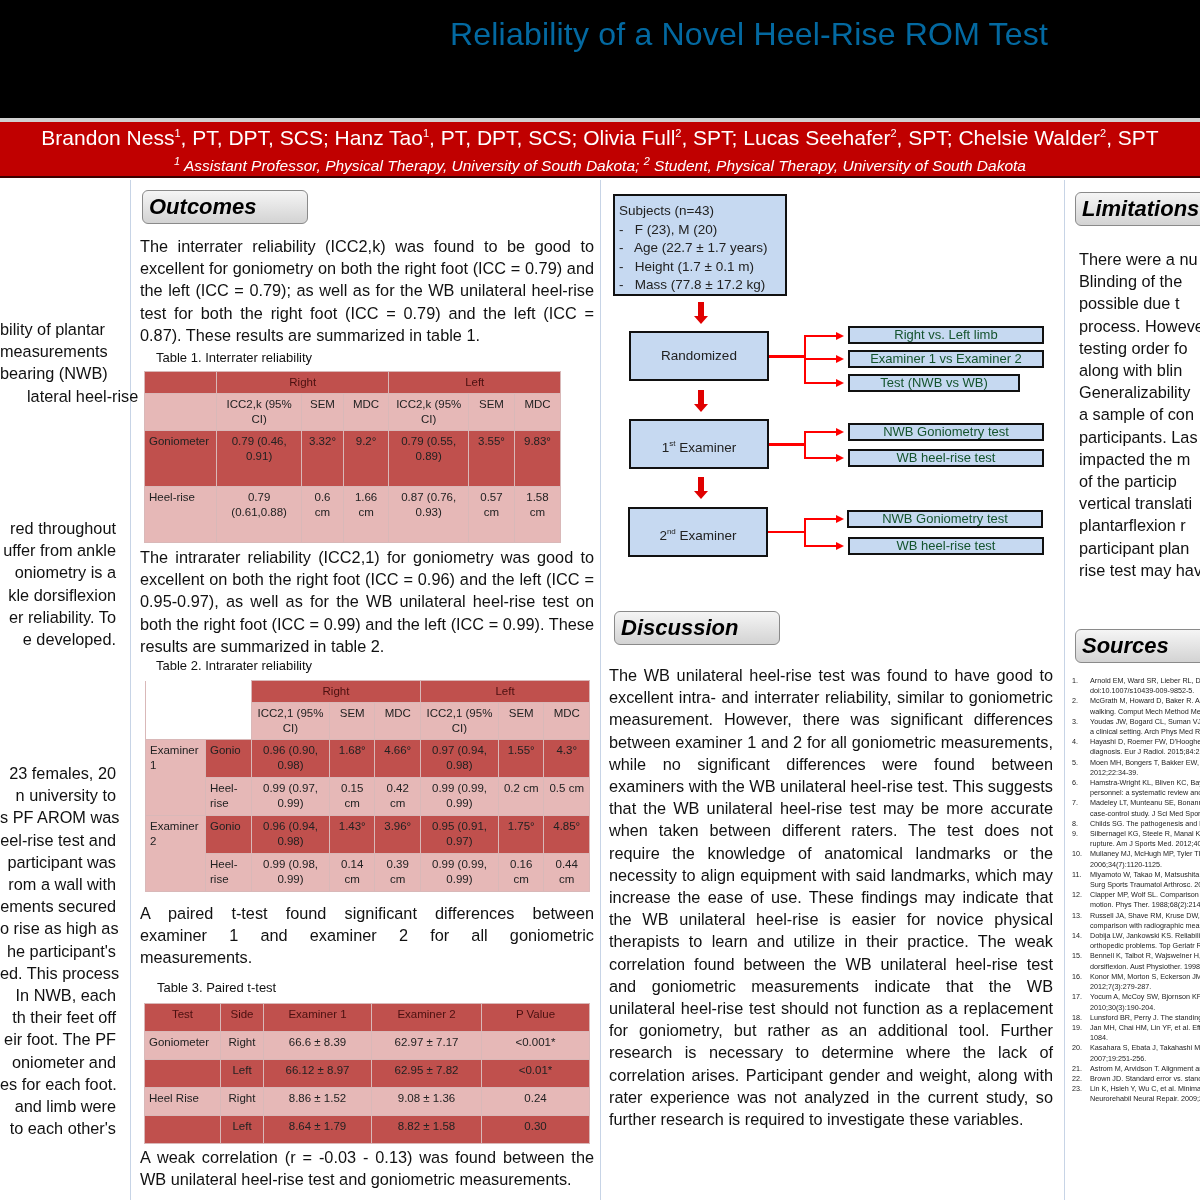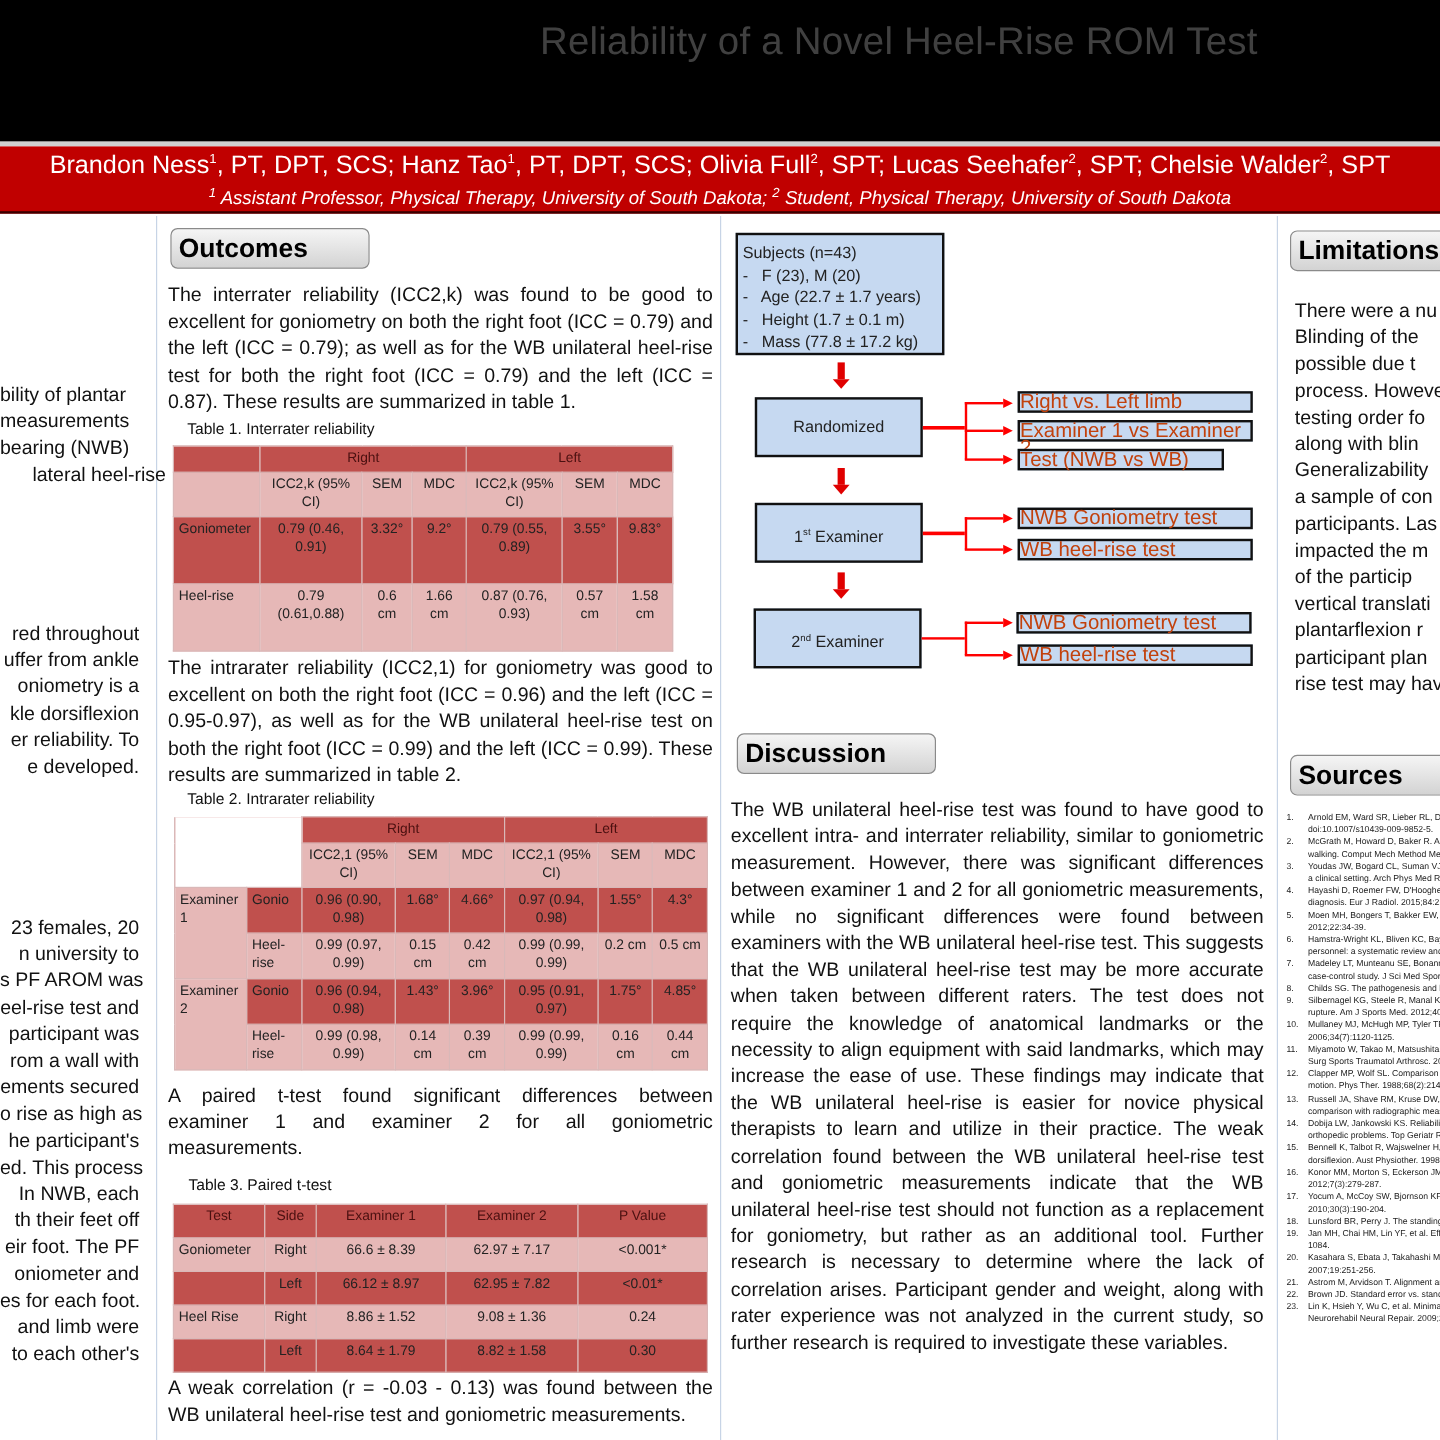--- a/index.html
+++ b/index.html
@@ -1,48 +1,48 @@
 <!DOCTYPE html>
 <html><head>
 <meta charset="utf-8">
 <style>
   * { box-sizing: border-box; margin: 0; padding: 0; }
   html, body { width: 1200px; height: 1200px; overflow: hidden; background: #ffffff; }
   body { font-family: "Liberation Sans", "DejaVu Sans", sans-serif; color: #111; position: relative; }
 
   .top-band { position: absolute; left: 0; top: 0; width: 1200px; height: 118px; background: #000; }
-  .title { position: absolute; left: 450px; top: 16px; font-size: 32px; color: #404040; letter-spacing: 0.2px; font-family: "Liberation Sans", sans-serif; }
+  .title { position: absolute; left: 450px; top: 16px; font-size: 32px; color: #0369a1; letter-spacing: 0.2px; font-family: "Liberation Sans", sans-serif; }
   .sep-line { position: absolute; left: 0; top: 118px; width: 1200px; height: 4px; background: #d0d0d0; }
   .author-band { position: absolute; left: 0; top: 122px; width: 1200px; height: 56px; background: #c00000; border-bottom: 2px solid #3a0000; }
   .authors { position: absolute; left: 0; top: 126px; width: 1200px; text-align: center; font-size: 21px; color: #fff; }
   .authors sup, .affil sup { font-size: 11px; }
   .affil { position: absolute; left: 0; top: 155px; width: 1200px; text-align: center; font-size: 15.5px; color: #fff; font-style: italic; }
 
   .col-divider { position: absolute; top: 180px; height: 1020px; width: 1px; background: #c7d4e6; }
 
   .section-header {
     position: absolute; height: 34px; border: 1px solid #8a8a8a; border-radius: 6px;
     background: linear-gradient(#f5f5f5, #d3d3d3);
-    font-weight: bold; font-size: 22px; padding: 3px 0 0 6px; color: #000;
+    font-weight: bold; font-size: 22px; padding: 3px 0 0 6px; color: #000; font-style: italic;
   }
 
   .text-block { position: absolute; font-size: 16.3px; line-height: 22.2px; text-align: justify; color: #111; }
   .caption { position: absolute; font-size: 13px; color: #111; }
 
   table.t { position: absolute; border-collapse: collapse; font-size: 11.5px; color: #222; padding-left: 40px; }
   table.t td { border: 1px solid #d9b8b8; vertical-align: top; padding: 3px 4px; text-align: center; line-height: 15px; }
   table.t td.l { text-align: left; }
   .dark { background: #c0504d; }
   .light { background: #e6b8b7; }
   .white { background: #ffffff; }
   .hdrc { color: #4a1010; }
 
   
   .fbox { position: absolute; background: #c6d9f1; border: 2px solid #111; font-size: 13.5px; color: #222; }
-  .fsmall { position: absolute; background: #c6d9f1; border: 2px solid #111; font-size: 17px; color: #c2410c; line-height: 14px; }
+  .fsmall { position: absolute; background: #c6d9f1; border: 2px solid #111; font-size: 13px; color: #14532d; text-align: center; line-height: 14px; }
   .darrow { position: absolute; width: 6px; height: 14px; background: #e00000; }
   .darrow::after { content: ""; position: absolute; left: -4px; top: 14px; border-left: 7px solid transparent; border-right: 7px solid transparent; border-top: 8px solid #e00000; }
   .rline { position: absolute; background: #ff0000; }
   .rhead { position: absolute; width: 0; height: 0; border-top: 4px solid transparent; border-bottom: 4px solid transparent; border-left: 8px solid #ff0000; }
 
   .sources { position: absolute; left: 1072px; top: 676px; width: 200px; font-size: 7.2px; line-height: 10.2px; color: #222; white-space: nowrap; }
   .src-item { position: relative; padding-left: 18px; }
   .src-num { position: absolute; left: 0; top: 0; }
   .src-line2 { display: block; }
 </style>

